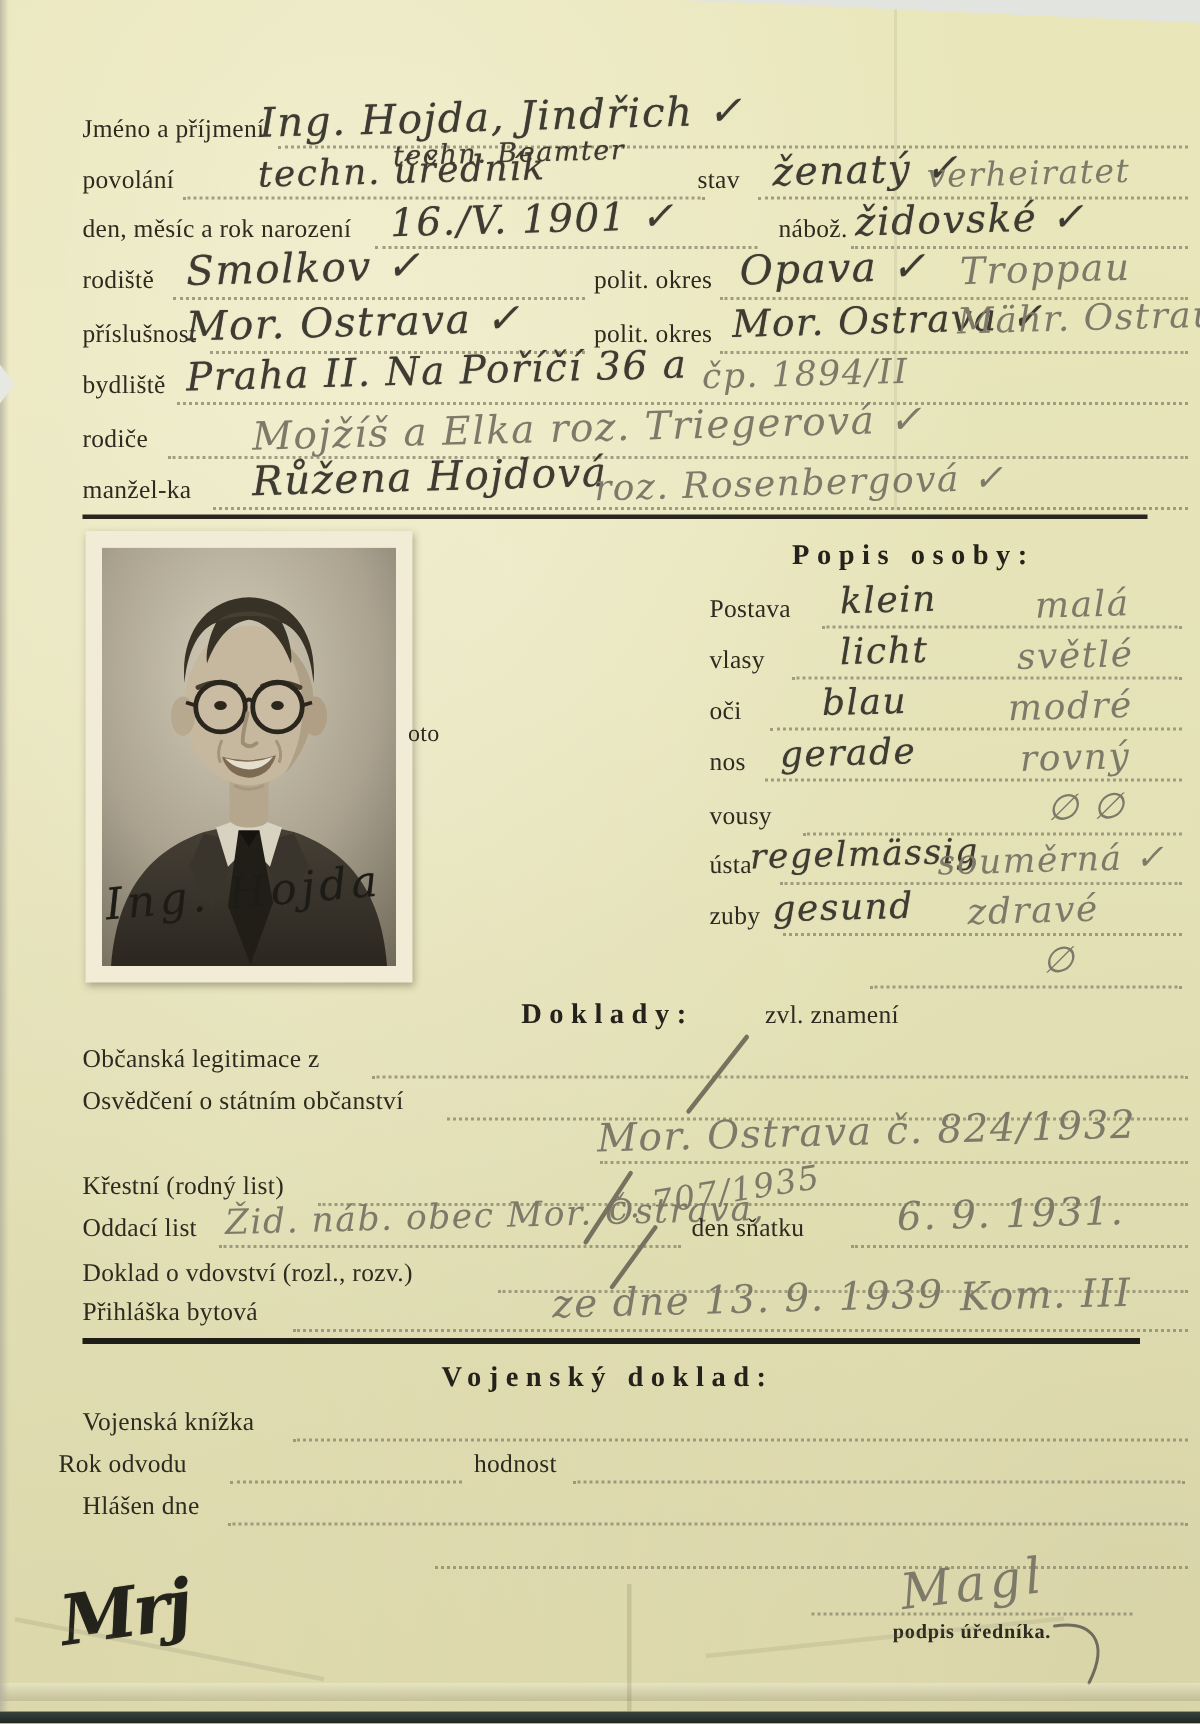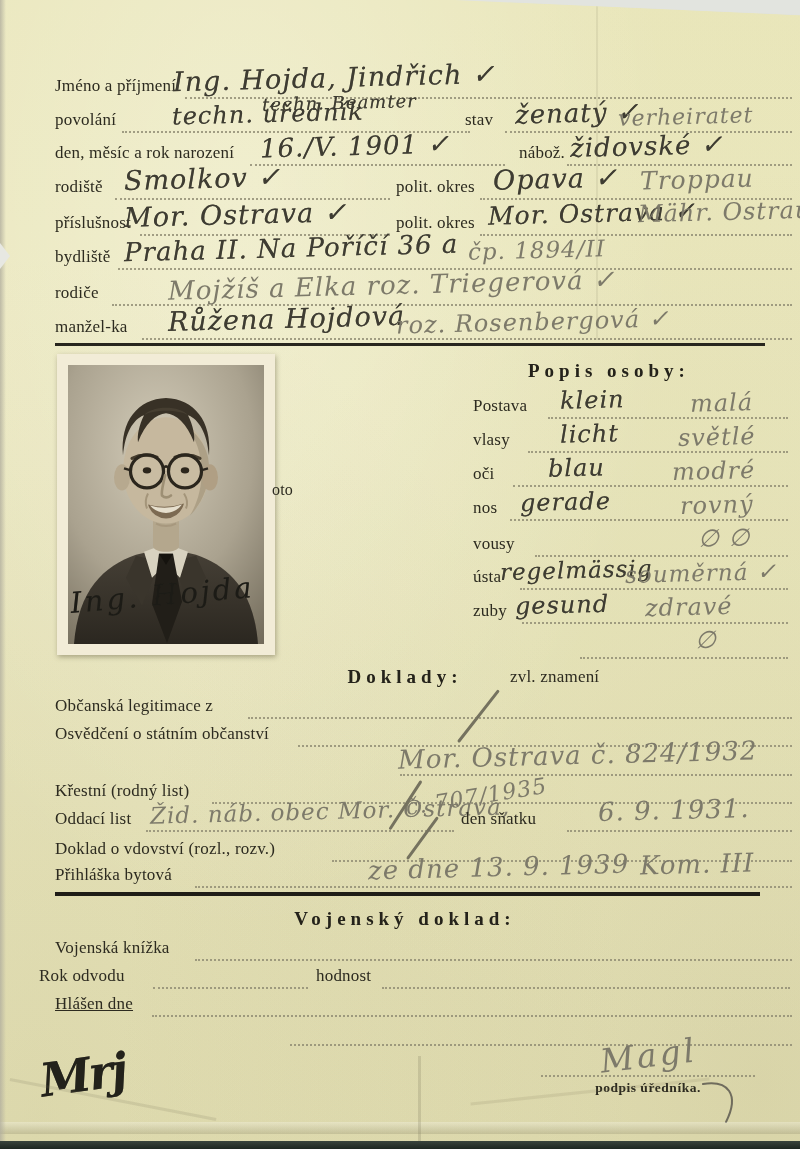--- a/index.html
+++ b/index.html
@@ -220,21 +220,21 @@
     <div class="hd" style="left:55px;top:908px;width:700px;text-align:center;">Vojenský doklad:</div>
 
     <div class="lbl" style="left:55px;top:938px;">Vojenská knížka</div>
     <div class="dots" style="left:195px;top:956px;width:597px;"></div>
 
     <div class="lbl" style="left:39px;top:966px;">Rok odvodu</div>
     <div class="dots" style="left:153px;top:984px;width:155px;"></div>
     <div class="lbl" style="left:316px;top:966px;">hodnost</div>
     <div class="dots" style="left:382px;top:984px;width:408px;"></div>
 
-    <div class="lbl" style="left:55px;top:994px;text-decoration:underline;">Hlášen dne</div>
+    <div class="lbl" style="left:55px;top:994px;">Hlášen dne</div>
     <div class="dots" style="left:152px;top:1012px;width:640px;"></div>
 
     <div class="dots" style="left:290px;top:1041px;width:502px;"></div>
 
     <div class="hand pencil" style="left:600px;top:1036px;font-size:33px;transform:rotate(-7deg);letter-spacing:3px;">Magl</div>
     <div class="dots" style="left:541px;top:1072px;width:214px;"></div>
     <div class="lbl" style="left:541px;top:1080px;width:214px;text-align:center;font-size:13.5px;font-weight:bold;letter-spacing:0.5px;">podpis úředníka.</div>
     <svg style="position:absolute;left:700px;top:1076px;" width="44" height="50" viewBox="0 0 44 50">
       <path d="M3,8 C28,4 40,18 26,46" stroke="#6f6c5d" stroke-width="2" fill="none" stroke-linecap="round"></path>
     </svg>

